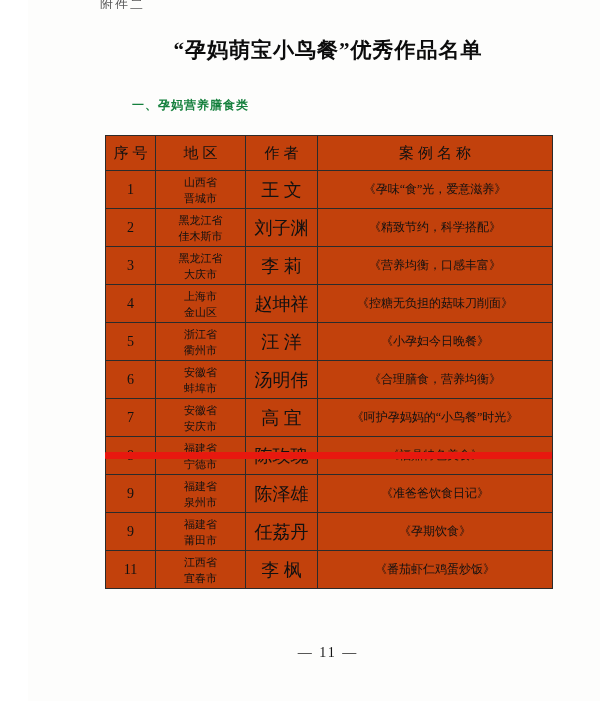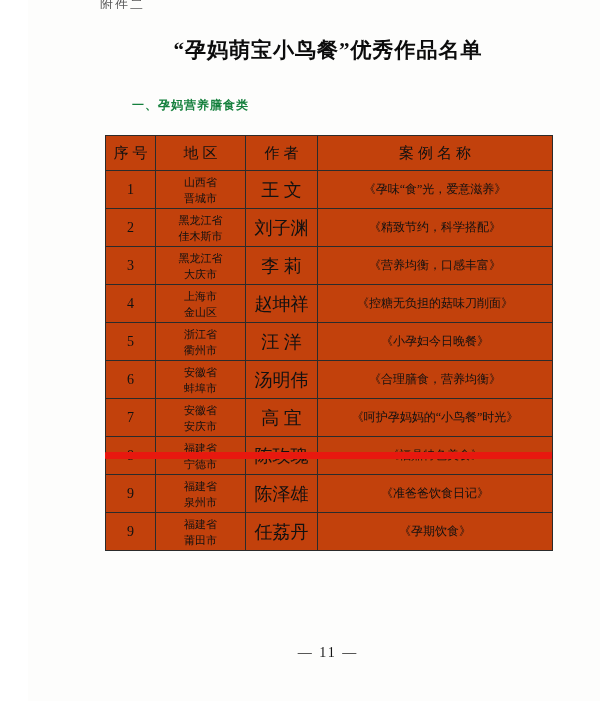--- a/index.html
+++ b/index.html
@@ -251,20 +251,29 @@
       <tr>
         <td class="no">9</td>
         <td class="region">
           <span class="l1">福建省</span>
           <span class="l2">莆田市</span>
         </td>
         <td class="author">任荔丹</td>
         <td class="case">《孕期饮食》</td>
       </tr>
 
+      <tr>
+        <td class="no">11</td>
+        <td class="region">
+          <span class="l1">江西省</span>
+          <span class="l2">宜春市</span>
+        </td>
+        <td class="author">李 枫</td>
+        <td class="case">《番茄虾仁鸡蛋炒饭》</td>
+      </tr>
 
     </tbody>
   </table>
 
   <div class="redact"></div>
 
   <div class="page-number">
     <span class="pn">— 11 —</span>
   </div>
 

